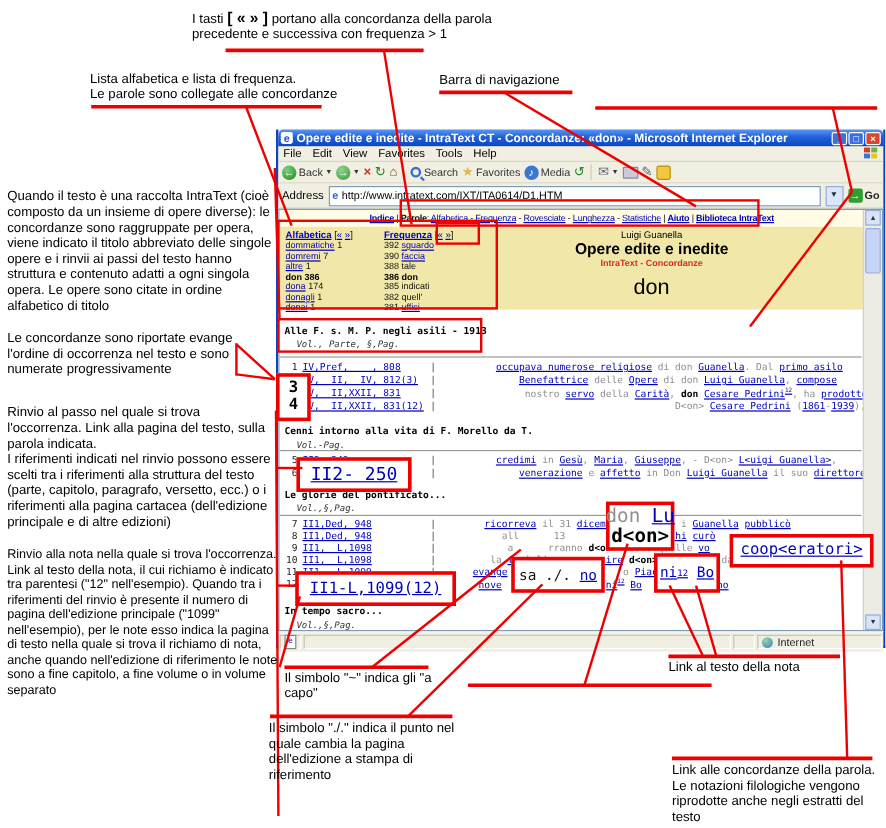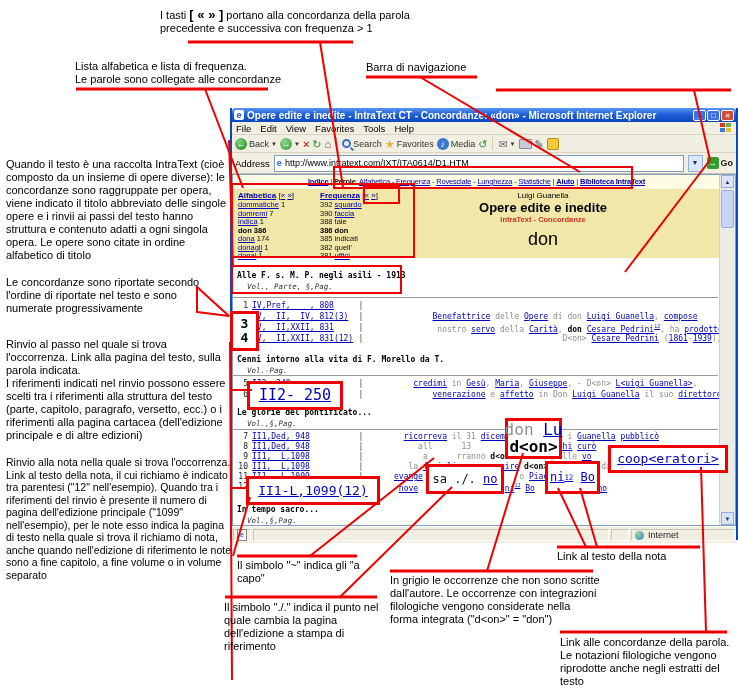--- a/index.html
+++ b/index.html
@@ -118,27 +118,26 @@
 </head>
 <body>
 <div class="canvas">
 
 <div class="ann" style="left:160px;top:8px;width:330px;"><span>I tasti </span><b class="keys">[ «  » ]</b><span> portano alla concordanza della parola
 precedente e successiva con frequenza  &gt; 1</span></div>
 <div class="ann" style="left:75px;top:60px;width:270px;">Lista alfabetica e lista di frequenza.
 Le parole sono collegate alle concordanze</div>
 <div class="ann" style="left:366px;top:61px;width:120px;">Barra di navigazione</div>
 <div class="ann" style="left:6px;top:158px;width:224px;">Quando il testo è una raccolta IntraText (cioè composto da un insieme di opere diverse): le concordanze sono raggruppate per opera, viene indicato il titolo abbreviato delle singole opere e i rinvii ai passi del testo hanno struttura e contenuto adatti a ogni singola opera. Le opere sono citate in ordine alfabetico di titolo</div>
-<div class="ann" style="left:6px;top:276px;width:205px;">Le concordanze sono riportate secondo l'ordine di riportate nel testo e sono numerate progressivamente</div>
+<div class="ann" style="left:6px;top:276px;width:205px;">Le concordanze sono riportate evange l'ordine di occorrenza nel testo e sono numerate progressivamente</div>
 <div class="ann" style="left:6px;top:338px;width:224px;">Rinvio al passo nel quale si trova l'occorrenza. Link alla pagina del testo, sulla parola indicata.
 I riferimenti indicati nel rinvio possono essere scelti tra i riferimenti alla struttura del testo (parte, capitolo, paragrafo, versetto, ecc.) o i riferimenti alla pagina cartacea (dell'edizione principale e di altre edizioni)</div>
 <div class="ann" style="left:6px;top:456px;width:226px;font-size:10.5px;line-height:12.5px;">Rinvio alla nota nella quale si trova l'occorrenza. Link al testo della nota, il cui richiamo è indicato tra parentesi ("12" nell'esempio). Quando tra i riferimenti del rinvio è presente il numero di pagina dell'edizione principale ("1099" nell'esempio), per le note esso indica la pagina di testo nella quale si trova il richiamo di nota, anche quando nell'edizione di riferimento le note sono a fine capitolo, a fine volume o in volume separato</div>
 <div class="ann" style="left:237px;top:559px;width:125px;">Il simbolo "~" indica gli "a capo"</div>
 <div class="ann" style="left:224px;top:601px;width:160px;">Il simbolo "./." indica il punto nel quale cambia la pagina dell'edizione a stampa di riferimento</div>
-<div class="ann" style="left:390px;top:574px;width:210px;">In grigio le occorrenze che non sono scritte dall'autore. Le occorrenze con integrazioni filologiche vengono considerate nella forma integrata ("d&lt;on&gt;" = "don")</div>
 <div class="ann" style="left:557px;top:550px;width:150px;">Link al testo della nota</div>
 <div class="ann" style="left:560px;top:636px;width:172px;">Link alle concordanze della parola. Le notazioni filologiche vengono riprodotte anche negli estratti del testo</div>
 
 <svg class="lines" width="738" height="690">
   <g>
     <line class="u" x1="188" y1="42" x2="353" y2="42"></line>
     <line class="u" x1="76" y1="89" x2="268" y2="89"></line>
     <line class="u" x1="366" y1="77" x2="477" y2="77"></line>
     <line class="u" x1="496" y1="90" x2="731" y2="90"></line>
     <line class="u" x1="237" y1="556" x2="357" y2="556"></line>
@@ -250,21 +249,21 @@
         </span>
   </div>
   <div class="contentwrap">
     <div class="pagearea">
       <div class="pagenav"><span class="sg-bl">Indice</span><span class="sg-p"> | </span><span class="sg-b">Parole</span><span class="sg-p">: </span><span class="sg-l">Alfabetica</span><span class="sg-p"> - </span><span class="sg-l">Frequenza</span><span class="sg-p"> - </span><span class="sg-l">Rovesciate</span><span class="sg-p"> - </span><span class="sg-l">Lunghezza</span><span class="sg-p"> - </span><span class="sg-l">Statistiche</span><span class="sg-p"> | </span><span class="sg-bl">Aiuto</span><span class="sg-p"> | </span><span class="sg-bl">Biblioteca IntraText</span></div>
       <div class="ypanel">
         <div class="wl wl-alfa">
               <div class="wl-h"><span class="sg-bl">Alfabetica</span> <span><span class="sg-p">[</span><span class="sg-l">«</span><span class="sg-p"> </span><span class="sg-l">»</span><span class="sg-p">]</span></span></div>
               <div><span class="sg-l">dommatiche</span> <span class="sg-p">1</span></div>
               <div><span class="sg-l">domremi</span> <span class="sg-p">7</span></div>
-              <div><span class="sg-l">indica</span> <span class="sg-p">1</span></div>
+              <div><span class="sg-l">altre</span> <span class="sg-p">1</span></div>
               <div><span class="sg-b">don</span> <span class="sg-b">386</span></div>
               <div><span class="sg-l">dona</span> <span class="sg-p">174</span></div>
               <div><span class="sg-l">donagli</span> <span class="sg-p">1</span></div>
               <div><span class="sg-l">donai</span> <span class="sg-p">1</span></div>
             </div>
         <div class="wl wl-freq">
               <div class="wl-h"><span class="sg-bl">Frequenza</span> <span><span class="sg-p">[</span><span class="sg-l">«</span><span class="sg-p"> </span><span class="sg-l">»</span><span class="sg-p">]</span></span></div>
               <div><span class="sg-p">392</span> <span class="sg-l">sguardo</span></div>
               <div><span class="sg-p">390</span> <span class="sg-l">faccia</span></div>
               <div><span class="sg-p">388</span> <span class="sg-p">tale</span></div>
@@ -279,21 +278,21 @@
           <div class="su">IntraText - Concordanze</div>
           <div class="wd">don</div>
         </div>
       </div>
       <div id="sections">
             <div class="section" style="top: 96px;">
               <div class="sec-title">Alle F. s. M. P. negli asili - 1913</div>
               <div class="sec-sub">Vol., Parte, §,Pag.</div>
               <div class="sec-hr" style="top: 26px;"></div>
               <div class="rows" style="top: 30px;">
-                <div class="crow" style="height: 11px;"><span class="num">1</span><span class="ref">IV,Pref,    , 808</span><span class="pipe">|</span></div>
+                <div class="crow" style="height: 11px;"><span class="num">1</span><span class="ref">IV,Pref,    , 808</span><span class="pipe">|</span><span class="txt">    <span class="sg-l">occupava numerose religiose</span><span class="sg-c"> di don </span><span class="sg-l">Guanella</span><span class="sg-c">. Dal </span><span class="sg-l">primo asilo</span></span></div>
                 <div class="crow" style="height: 11px;"><span class="num">2</span><span class="ref">IV,  II,  IV, 812(3)</span><span class="pipe">|</span><span class="txt">        <span class="sg-l">Benefattrice</span><span class="sg-c"> delle </span><span class="sg-l">Opere</span><span class="sg-c"> di don </span><span class="sg-l">Luigi Guanella</span><span class="sg-c">, </span><span class="sg-l">compose</span></span></div>
                 <div class="crow" style="height: 11px;"><span class="num">3</span><span class="ref">IV,  II,XXII, 831</span><span class="pipe">|</span><span class="txt">         <span class="sg-c">nostro </span><span class="sg-l">servo</span><span class="sg-c"> della </span><span class="sg-l">Carità</span><span class="sg-c">, </span><span class="sg-b">don</span><span class="sg-c"> </span><span class="sg-l">Cesare Pedrini</span><span class="sg-s">12</span><span class="sg-c">, ha </span><span class="sg-l">prodotto</span></span></div>
                 <div class="crow" style="height: 11px;"><span class="num">4</span><span class="ref">IV,  II,XXII, 831(12)</span><span class="pipe">|</span><span class="txt">                                   <span class="sg-c">D&lt;on&gt; </span><span class="sg-l">Cesare Pedrini</span><span class="sg-c"> (</span><span class="sg-l">1861</span><span class="sg-c">-</span><span class="sg-l">1939</span><span class="sg-c">),</span></span></div>
               </div>
             </div>
             <div class="section" style="top: 180px;">
               <div class="sec-title">Cenni intorno alla vita di F. Morello da T.</div>
               <div class="sec-sub">Vol.-Pag.</div>
               <div class="sec-hr" style="top: 20px;"></div>
               <div class="rows" style="top: 24px;">

